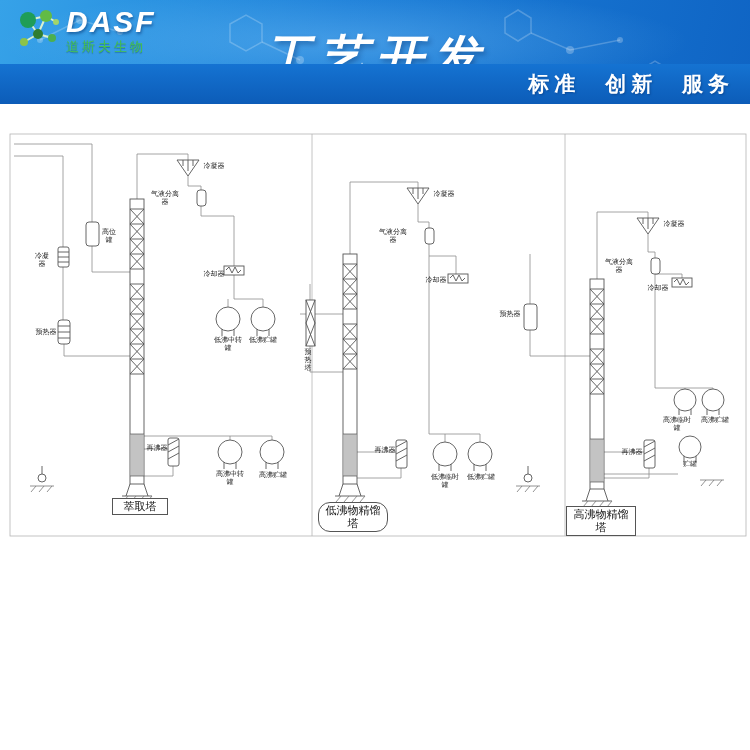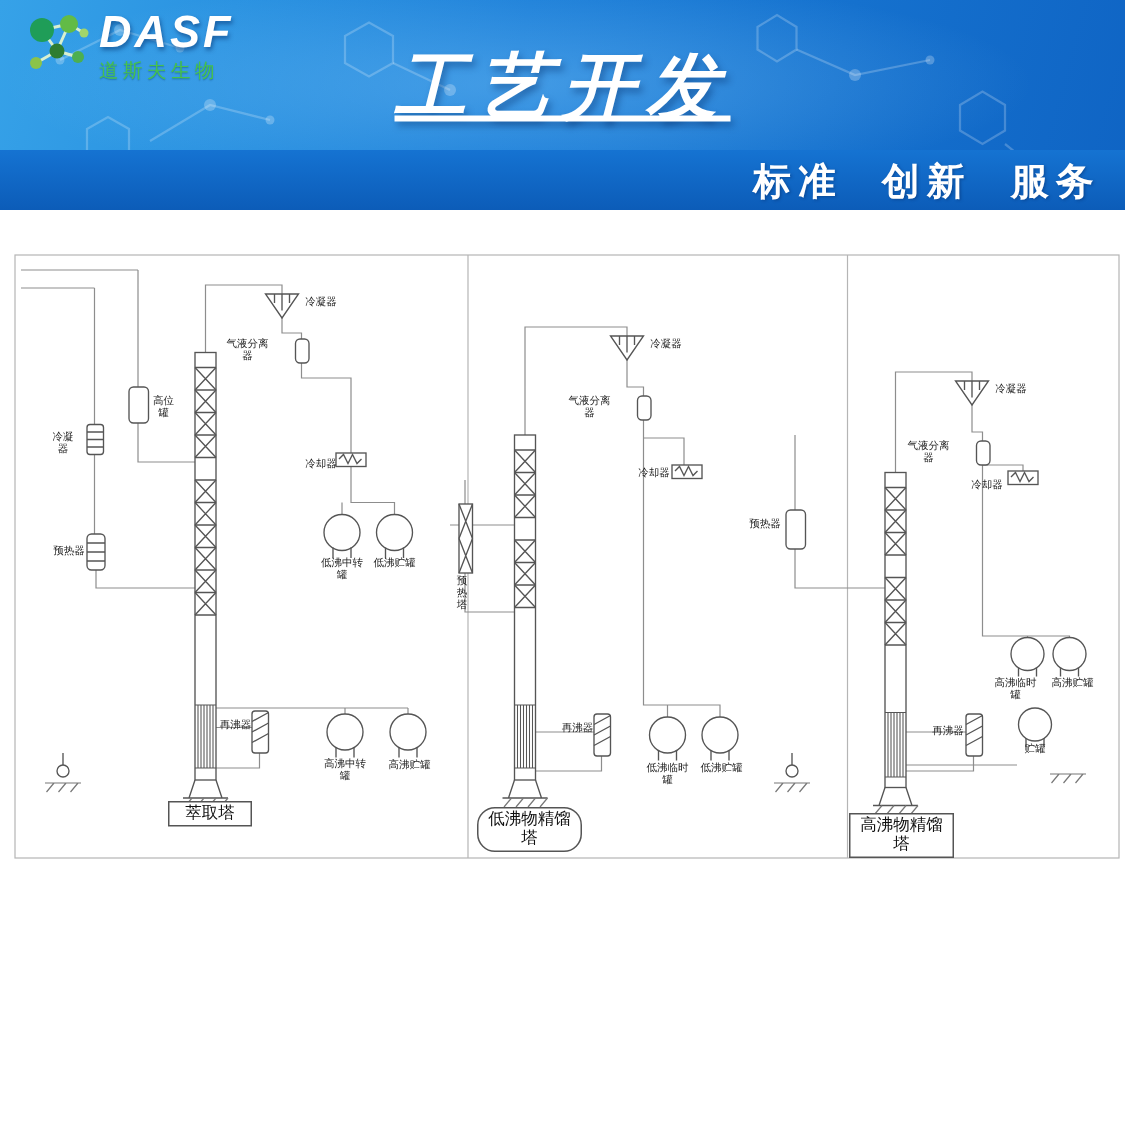--- a/index.html
+++ b/index.html
@@ -1,29 +1,29 @@
 <!DOCTYPE html>
 <html><head>
 <meta charset="utf-8">
 <style>
   html,body{margin:0;padding:0;}
   body{width:750px;height:750px;overflow:hidden;background:#fff;
        font-family:"Liberation Sans","DejaVu Sans",sans-serif;}
 
   
-  .header{position:relative;width:750px;height:140px;overflow:hidden;
+  .header{position:relative;width:750px;height:104px;overflow:hidden;
           background:
             radial-gradient(ellipse at 46% 40%, rgba(140,210,255,.35), rgba(0,0,0,0) 60%),
             linear-gradient(105deg,#36a2e8 0%,#1b7ed8 45%,#0f64c4 100%);}
   .pattern{position:absolute;left:0;top:0;z-index:0;}
   .tagline-bar{position:absolute;left:0;bottom:0;width:750px;height:40px;z-index:2;
           background:linear-gradient(180deg,#1573d2 0%,#0c5cb8 100%);
           display:flex;align-items:center;justify-content:flex-end;
           box-sizing:border-box;padding-right:16px;}
-  .tagline-bar span{color:#fff;font-size:25px;font-weight:bold;
+  .tagline-bar span{color:#fff;font-size:21px;font-weight:bold;
           letter-spacing:5px;word-spacing:14px;text-shadow:1px 1px 2px rgba(0,30,80,.35);}
   .banner-title{position:absolute;left:0;right:0;top:26px;margin:0;z-index:1;
           text-align:center;color:#fff;font-size:48px;font-weight:bold;font-style:italic;
           letter-spacing:8px;text-shadow:2px 3px 5px rgba(0,40,100,.4);text-decoration:underline;}
   .logo{position:absolute;left:12px;top:6px;z-index:3;display:flex;align-items:flex-start;}
   .logo-txt{margin-left:2px;}
   .logo-text{display:block;color:#fff;font-size:30px;font-weight:bold;font-style:italic;
           letter-spacing:2px;line-height:1.05;text-shadow:1px 2px 3px rgba(0,40,100,.5);}
   .logo-sub{display:block;color:#46c24e;font-size:13px;font-weight:normal;letter-spacing:3px;
           text-shadow:0 1px 1px rgba(0,40,80,.4);}

